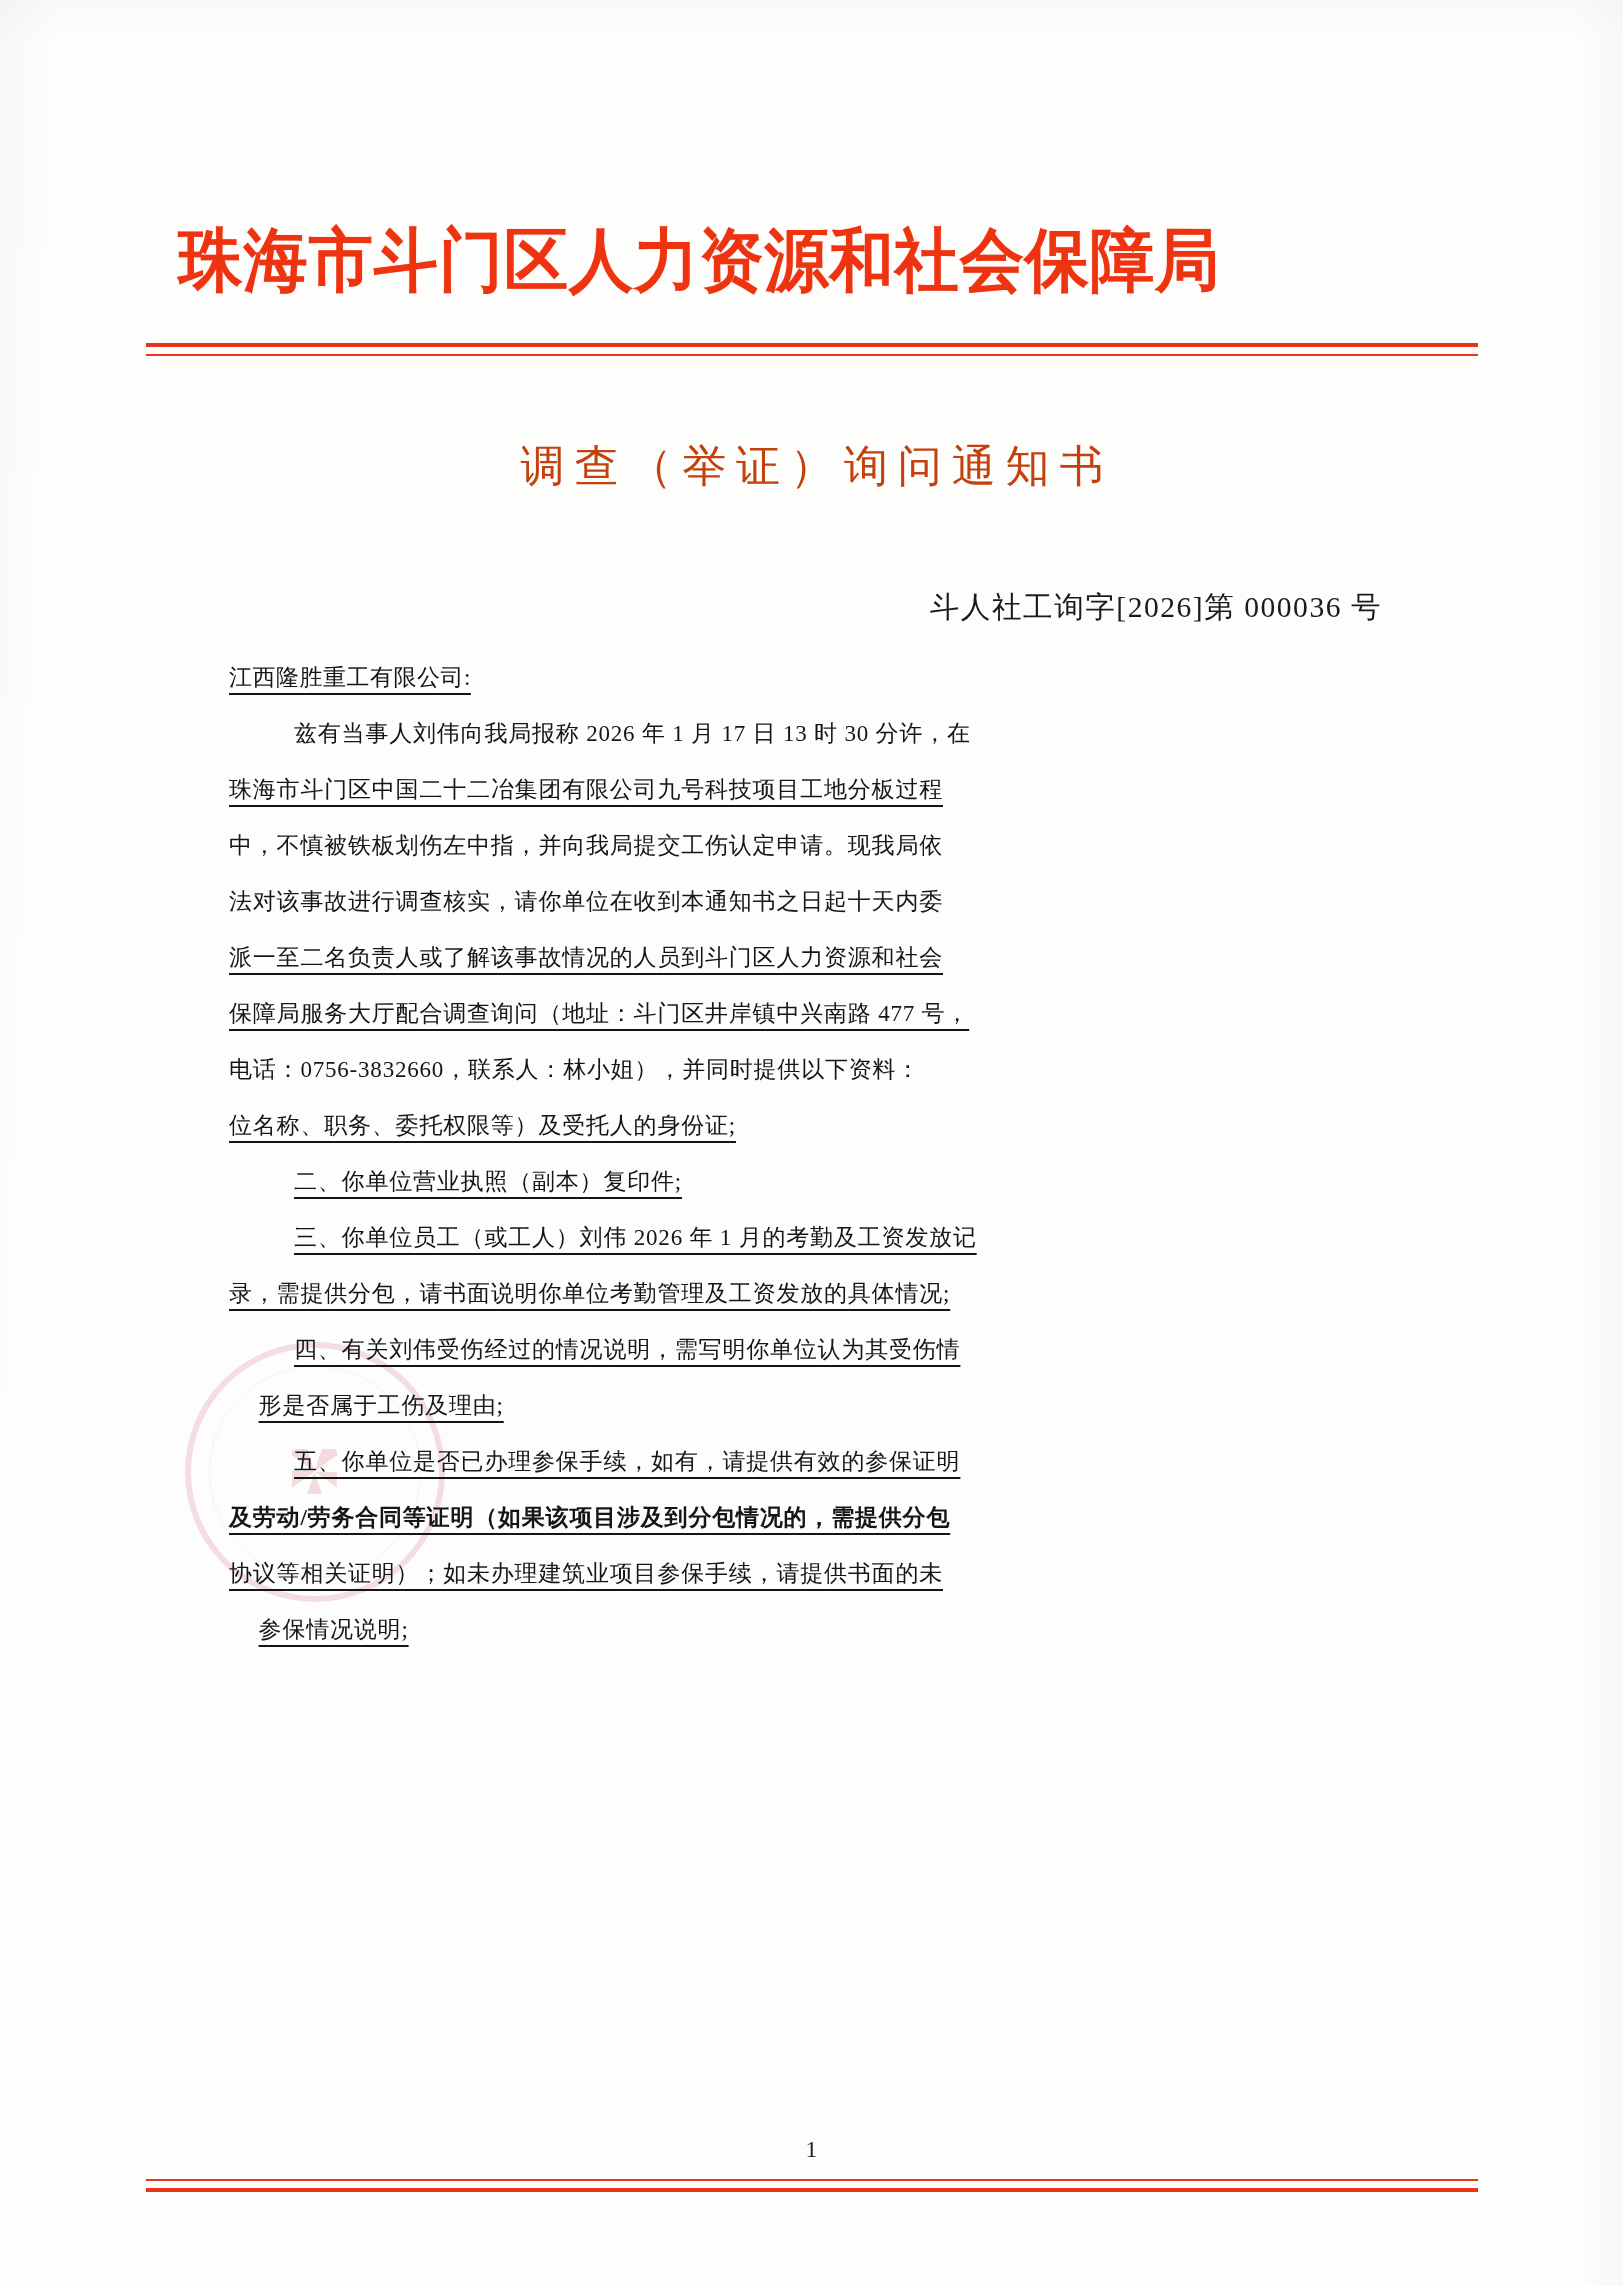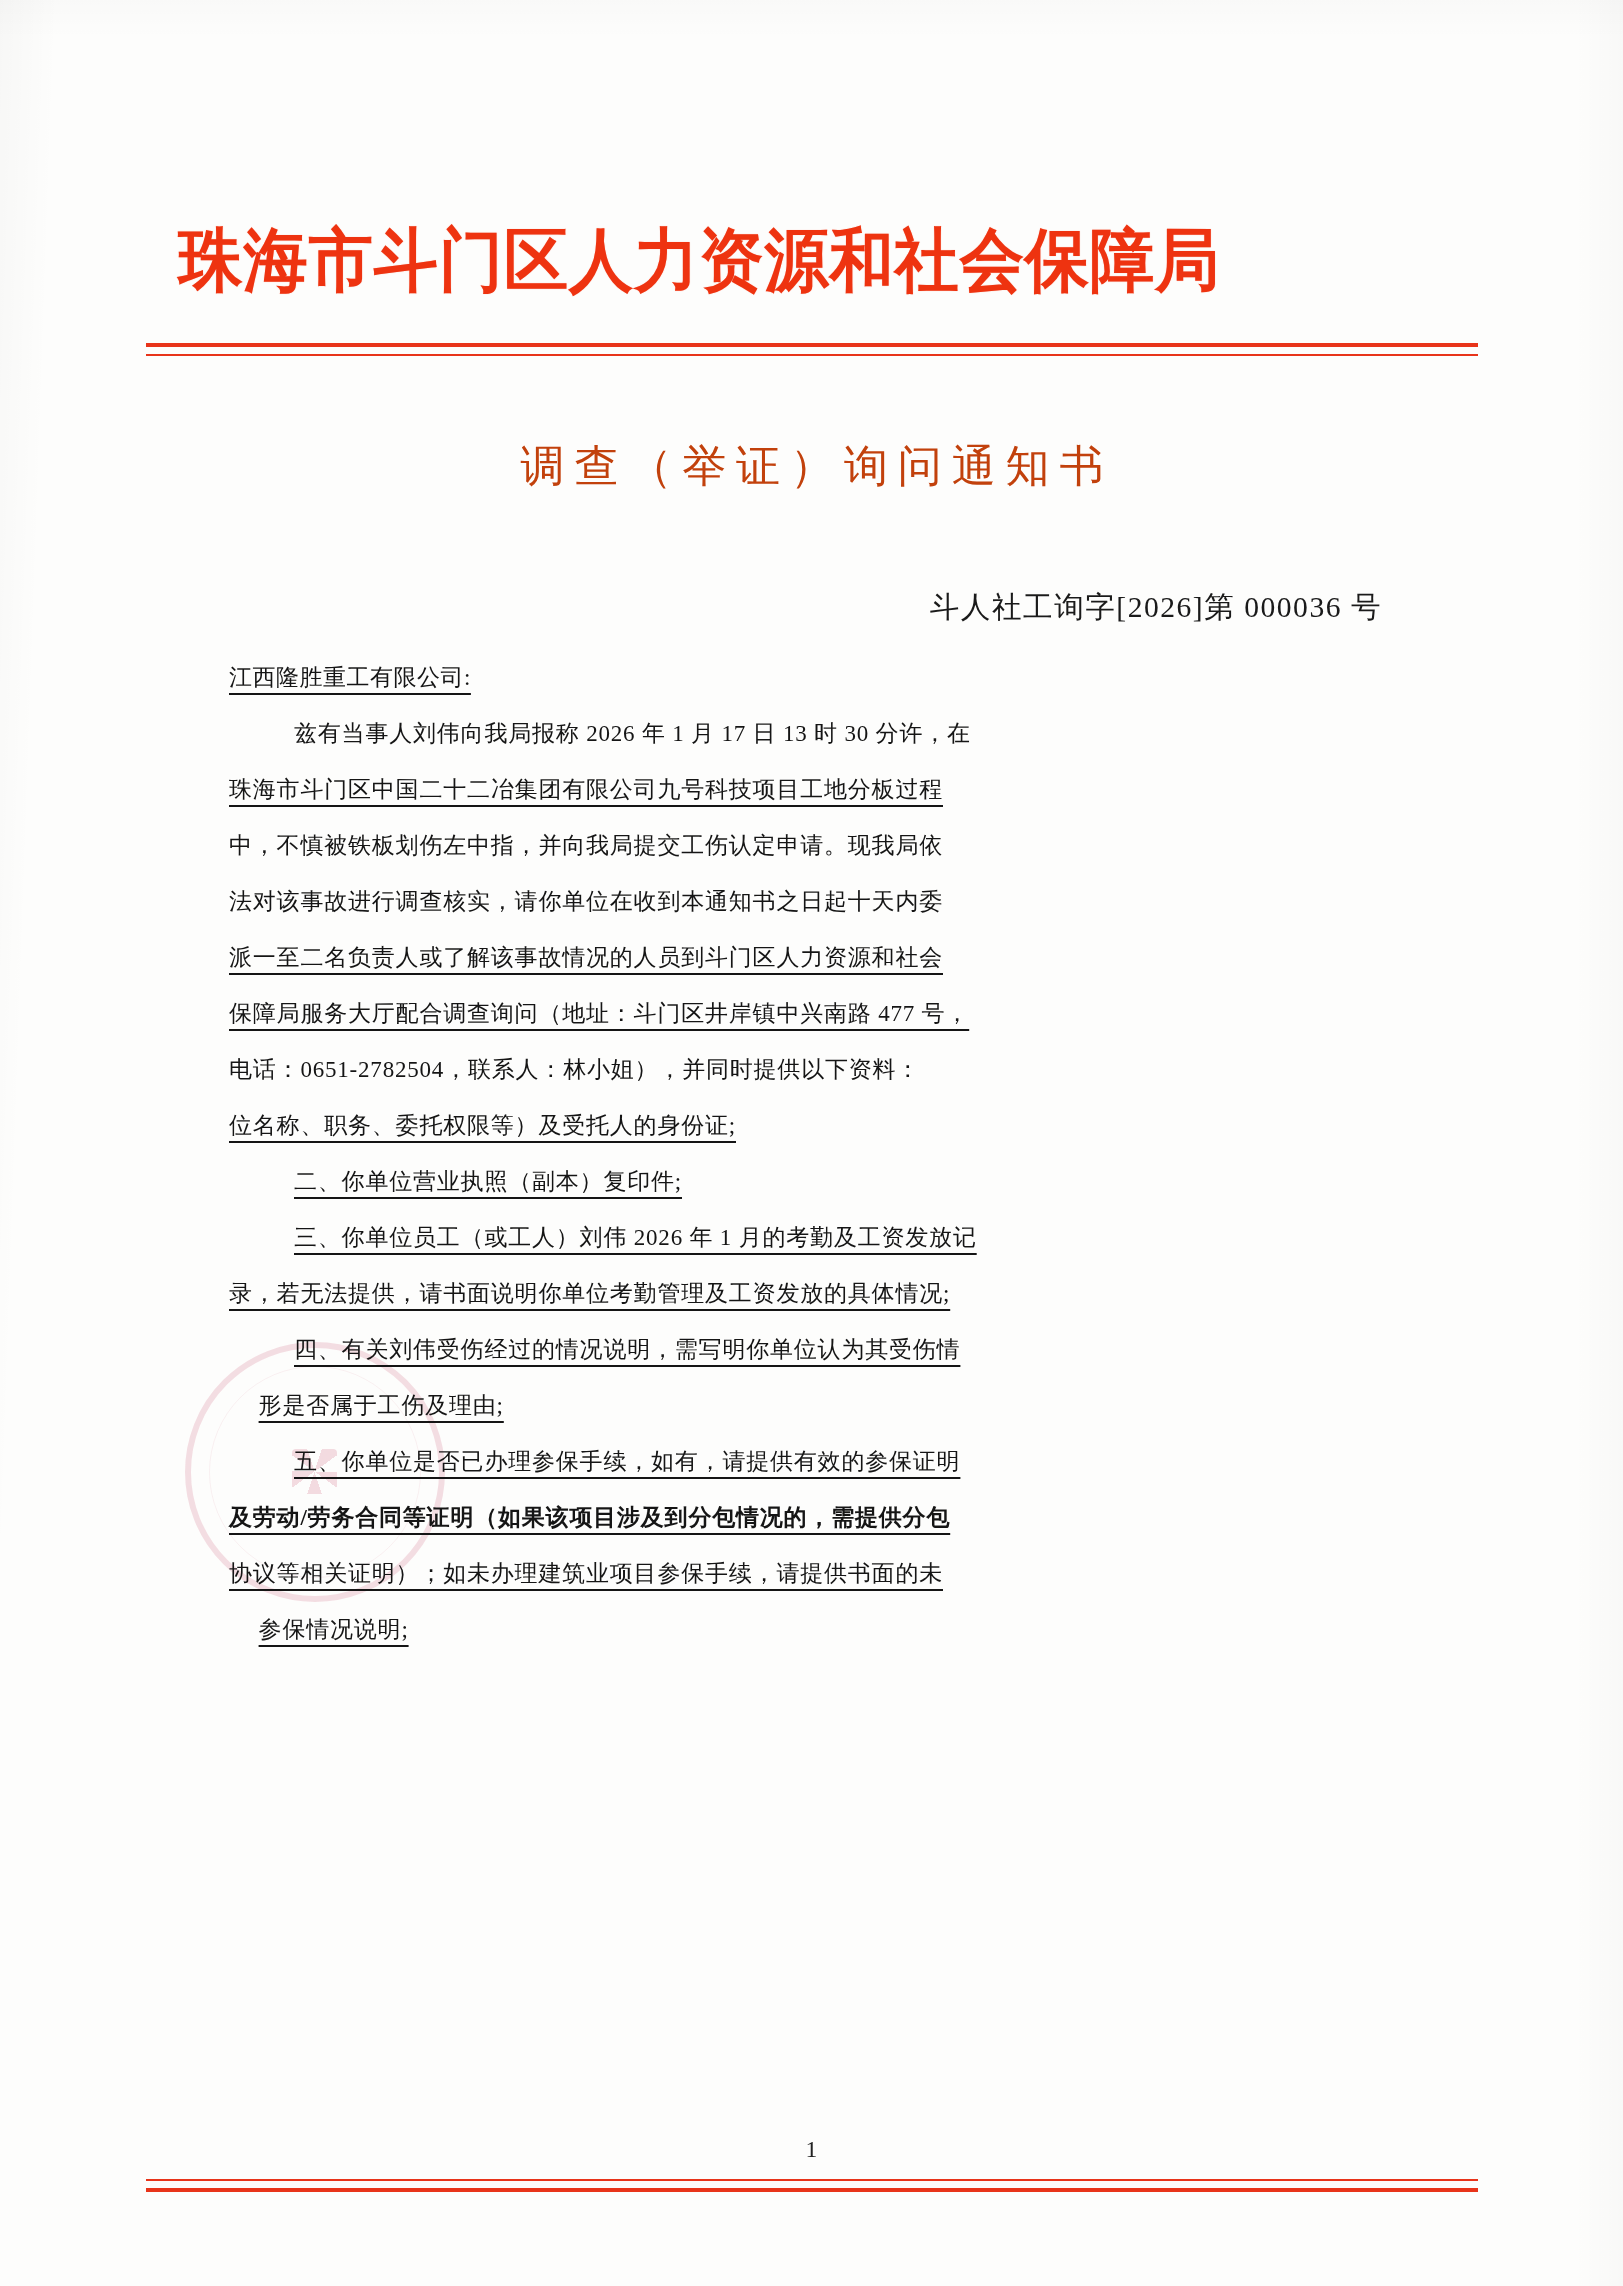--- a/index.html
+++ b/index.html
@@ -231,28 +231,28 @@
     <div class="body-block">
 
       <div class="line u">江西隆胜重工有限公司:</div>
 
       <div class="line indent just">兹有当事人刘伟向我局报称 2026 年 1 月 17 日 13 时 30 分许，在</div>
       <div class="line u just">珠海市斗门区中国二十二冶集团有限公司九号科技项目工地分板过程</div>
       <div class="line just">中，不慎被铁板划伤左中指，并向我局提交工伤认定申请。现我局依</div>
       <div class="line just">法对该事故进行调查核实，请你单位在收到本通知书之日起十天内委</div>
       <div class="line u just">派一至二名负责人或了解该事故情况的人员到斗门区人力资源和社会</div>
       <div class="line u just">保障局服务大厅配合调查询问（地址：斗门区井岸镇中兴南路 477 号，</div>
-      <div class="line just">电话：0651-2782504，联系人：林小姐），并同时提供以下资料：</div>
+      <div class="line just">电话：0756-3832660，联系人：林小姐），并同时提供以下资料：</div>
 
       <div class="line u just">位名称、职务、委托权限等）及受托人的身份证;</div>
 
       <div class="line indent u just">二、你单位营业执照（副本）复印件;</div>
 
       <div class="line indent u just">三、你单位员工（或工人）刘伟 2026 年 1 月的考勤及工资发放记</div>
-      <div class="line u just">录，若无法提供，请书面说明你单位考勤管理及工资发放的具体情况;</div>
+      <div class="line u just">录，需提供分包，请书面说明你单位考勤管理及工资发放的具体情况;</div>
 
       <div class="line indent u just">四、有关刘伟受伤经过的情况说明，需写明你单位认为其受伤情</div>
       <div class="line indent2 u just">形是否属于工伤及理由;</div>
 
       <div class="line indent u just">五、你单位是否已办理参保手续，如有，请提供有效的参保证明</div>
       <div class="line u b just">及劳动/劳务合同等证明（如果该项目涉及到分包情况的，需提供分包</div>
       <div class="line u just">协议等相关证明）；如未办理建筑业项目参保手续，请提供书面的未</div>
       <div class="line indent2 u just">参保情况说明;</div>
     </div>
 

